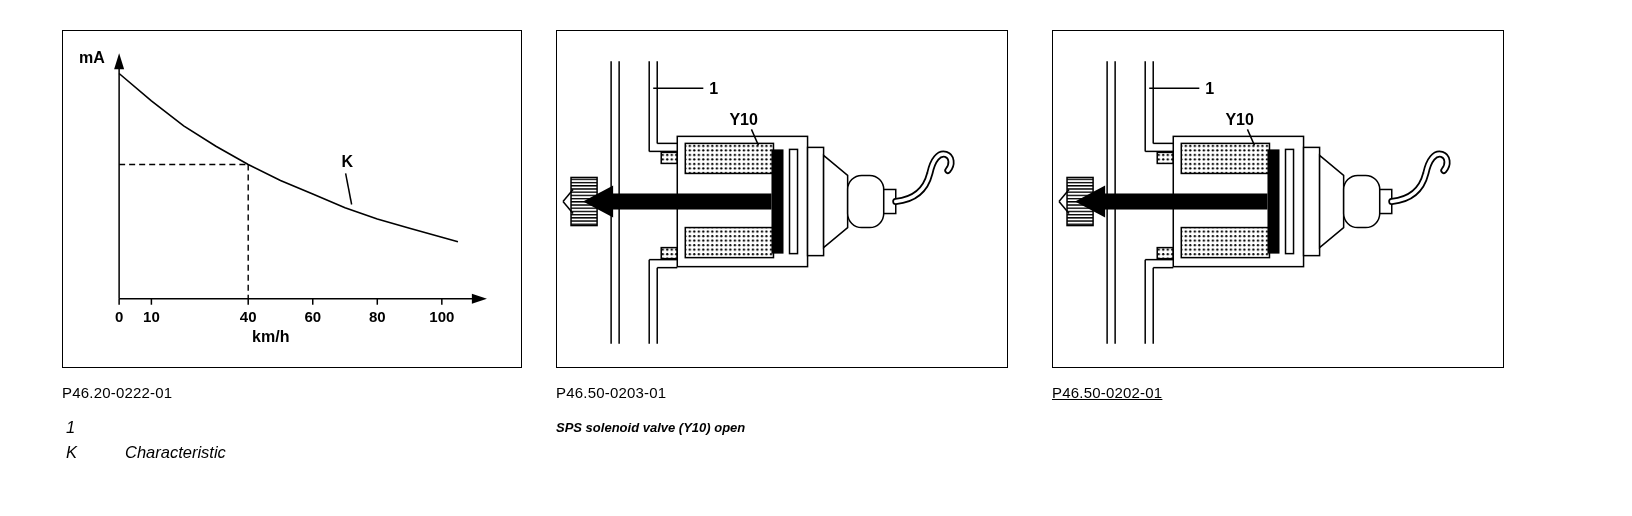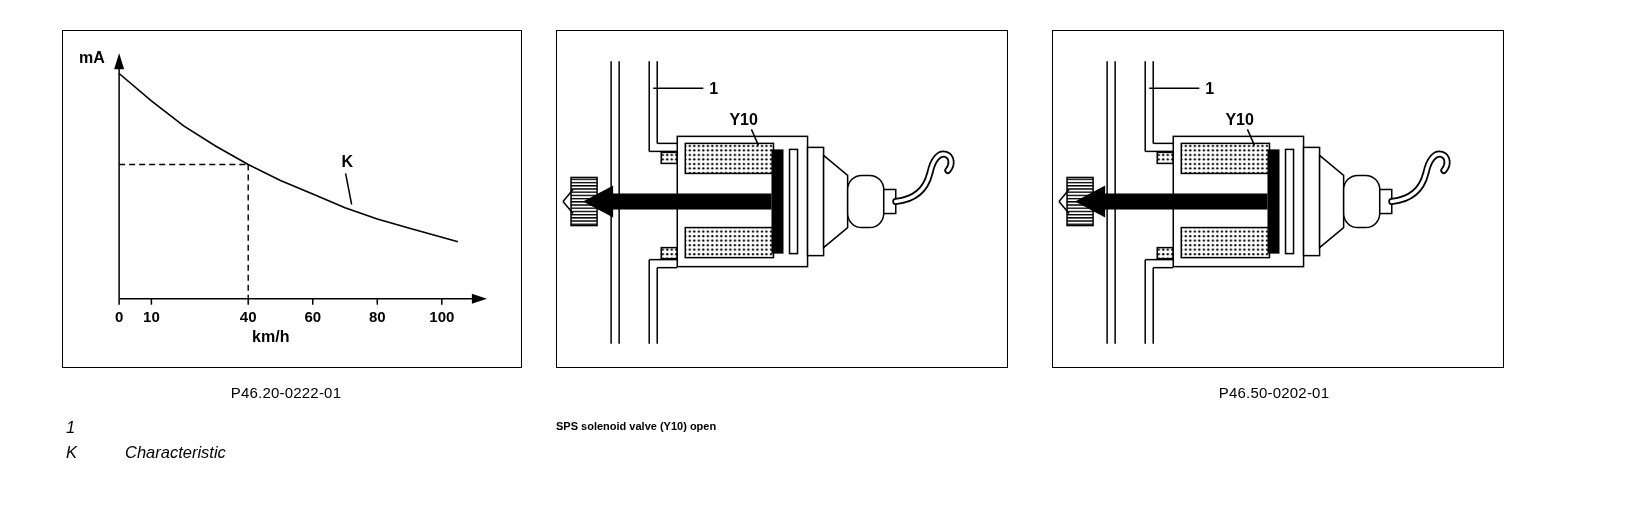--- a/index.html
+++ b/index.html
@@ -4,26 +4,26 @@
 <style>
   html,body{margin:0;padding:0;background:#fff;}
   .page{position:relative;width:1632px;height:516px;background:#fff;
         font-family:"Liberation Sans",sans-serif;color:#000;overflow:hidden;}
   .panel{position:absolute;top:30px;height:338px;border:1.5px solid #000;
          background:#fff;box-sizing:border-box;}
   #panel-chart{left:62px;width:460px;}
   #panel-open{left:556px;width:452px;}
   #panel-closed{left:1052px;width:452px;}
   .panel svg{display:block;width:100%;height:100%;}
-  .caption{position:absolute;top:384px;font-size:15px;text-align:center;
+  .caption{position:absolute;top:384px;font-size:15px;text-align:left;
            letter-spacing:.2px;}
   #cap-chart{left:62px;width:448px;}
   #cap-open{left:556px;width:444px;}
-  #cap-closed{left:1052px;width:444px;}
-  .fig-title{position:absolute;top:420px;font-size:11px;font-weight:bold;}
+  #cap-closed{left:1052px;width:444px;text-decoration:underline;}
+  .fig-title{position:absolute;top:420px;font-size:13px;font-weight:bold;font-style:italic;}
   #title-open{left:556px;}
   #title-closed{left:1052px;}
   .legend{position:absolute;left:66px;top:416px;font-size:16.5px;
           font-style:italic;line-height:22px;}
   .lrow{display:flex;margin-bottom:3px;}
   .lkey{width:59px;flex:none;}
   .ltext{white-space:pre-line;}
   
   .tick{font:bold 15px "Liberation Sans",sans-serif;fill:#000;}
   .axlab{font:bold 16px "Liberation Sans",sans-serif;fill:#000;}
@@ -186,20 +186,21 @@
           </g>
           <g>
             <text x="172" y="94" class="dlab" stroke="none">Y10</text>
             <line x1="194" y1="98" x2="201" y2="114"></line>
           </g>
         </g>
       </svg>
   </div>
 
   <div class="caption" id="cap-chart">P46.20-0222-01</div>
+  <div class="caption" id="cap-open">P46.50-0203-01</div>
   <div class="caption" id="cap-closed">P46.50-0202-01</div>
 
   <div class="fig-title" id="title-open">SPS solenoid valve (Y10) open</div>
 
   <div class="legend">
     <div class="lrow">
       <span class="lkey">1</span>
     </div>
     <div class="lrow">
       <span class="lkey">K</span>

